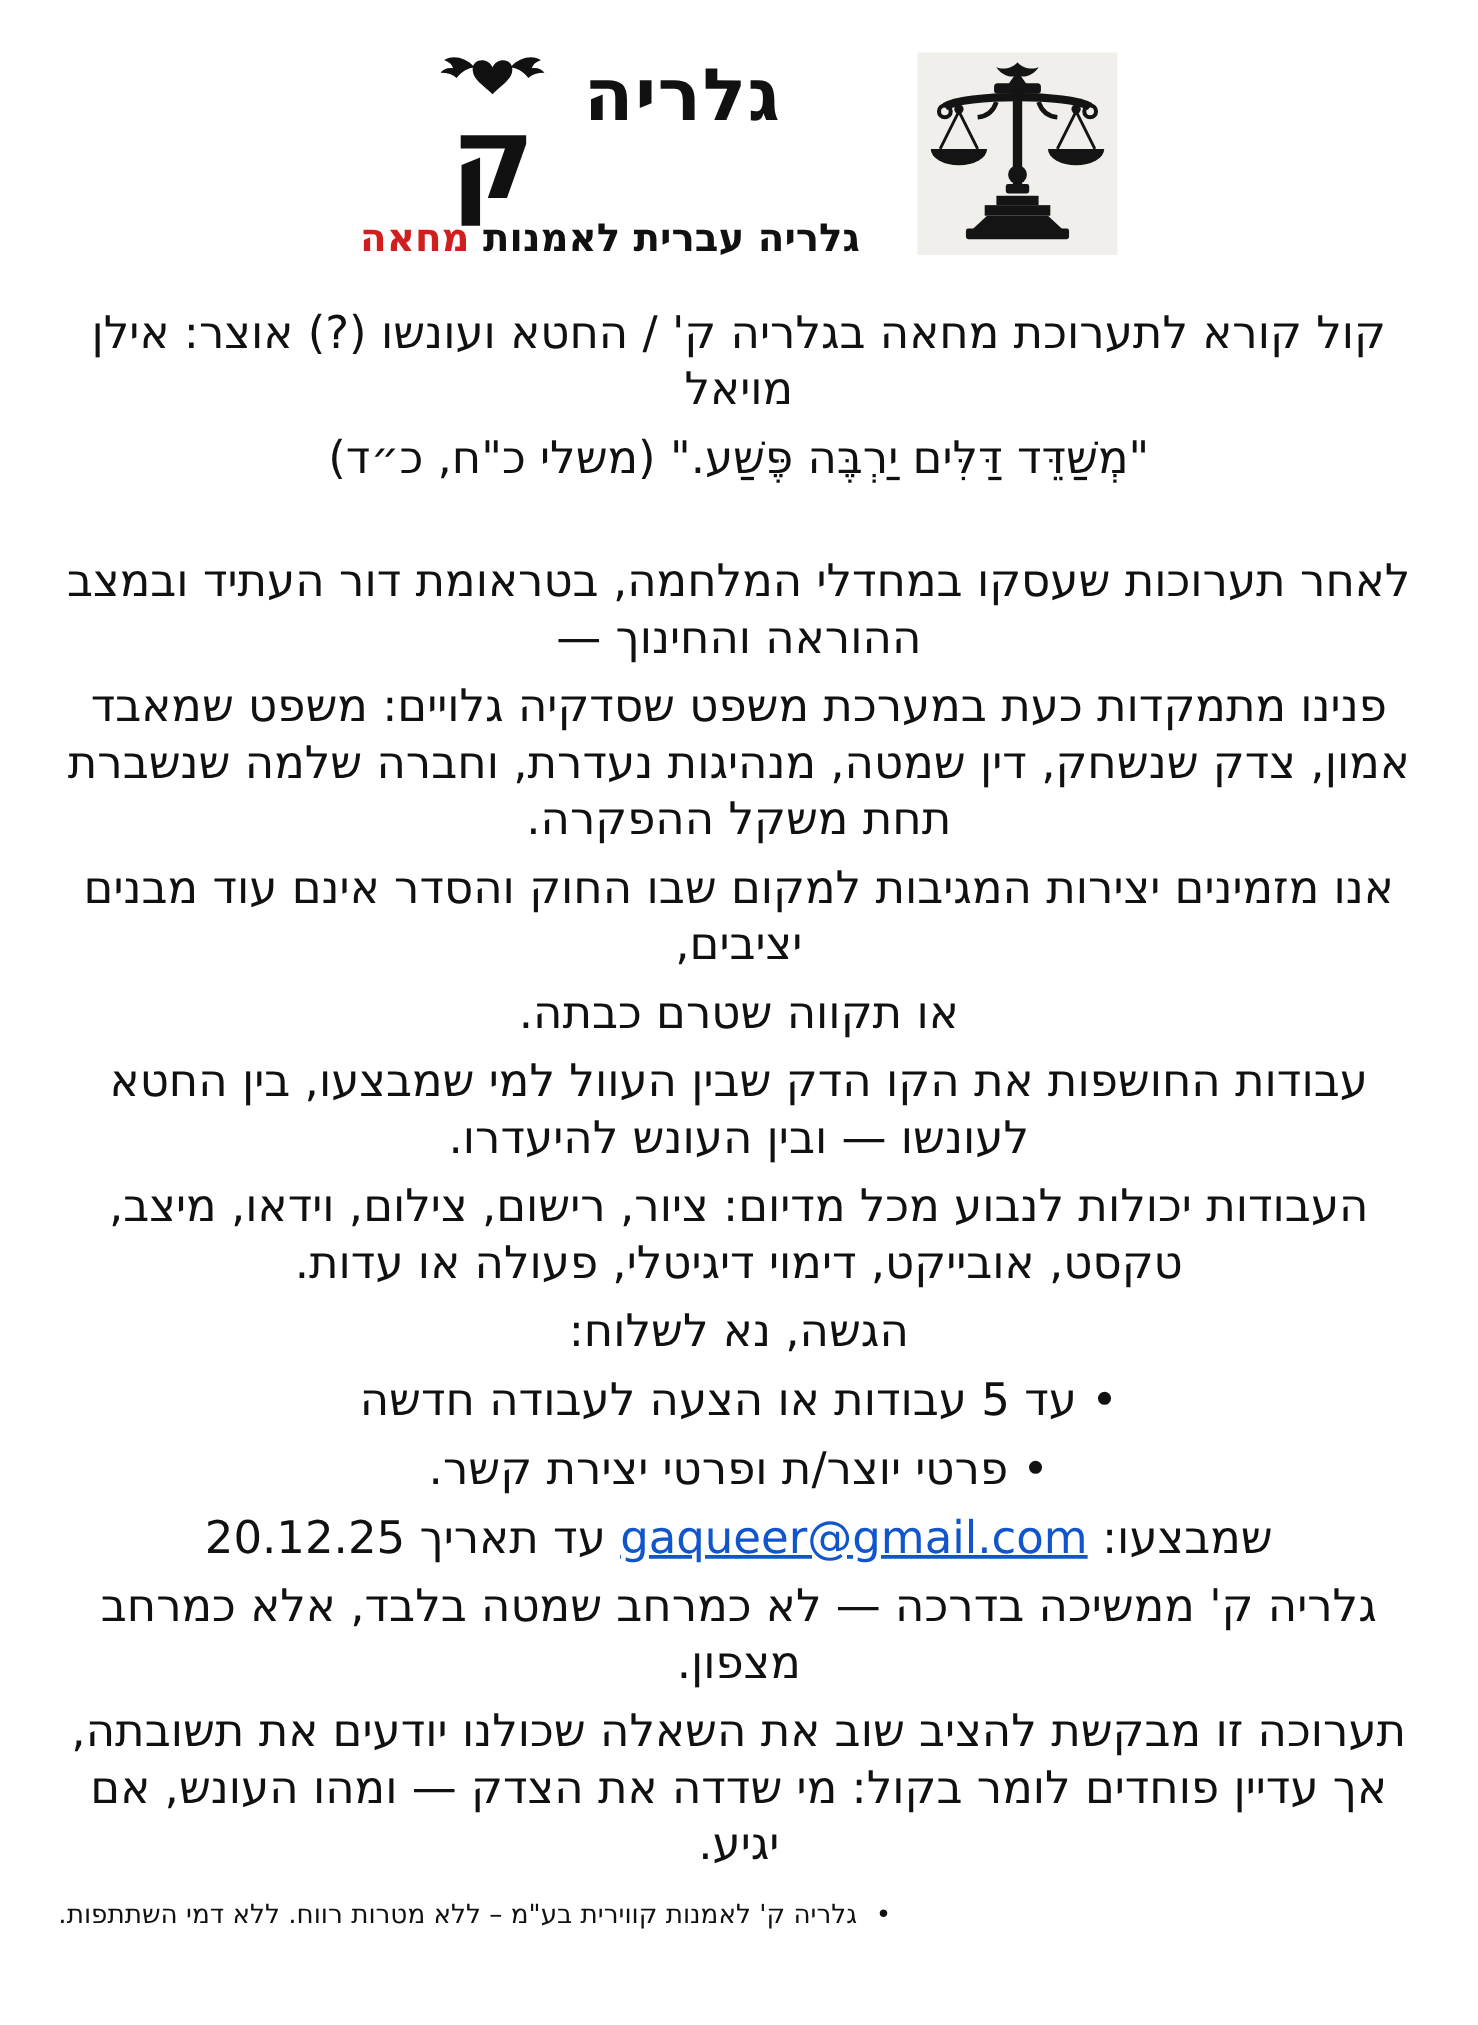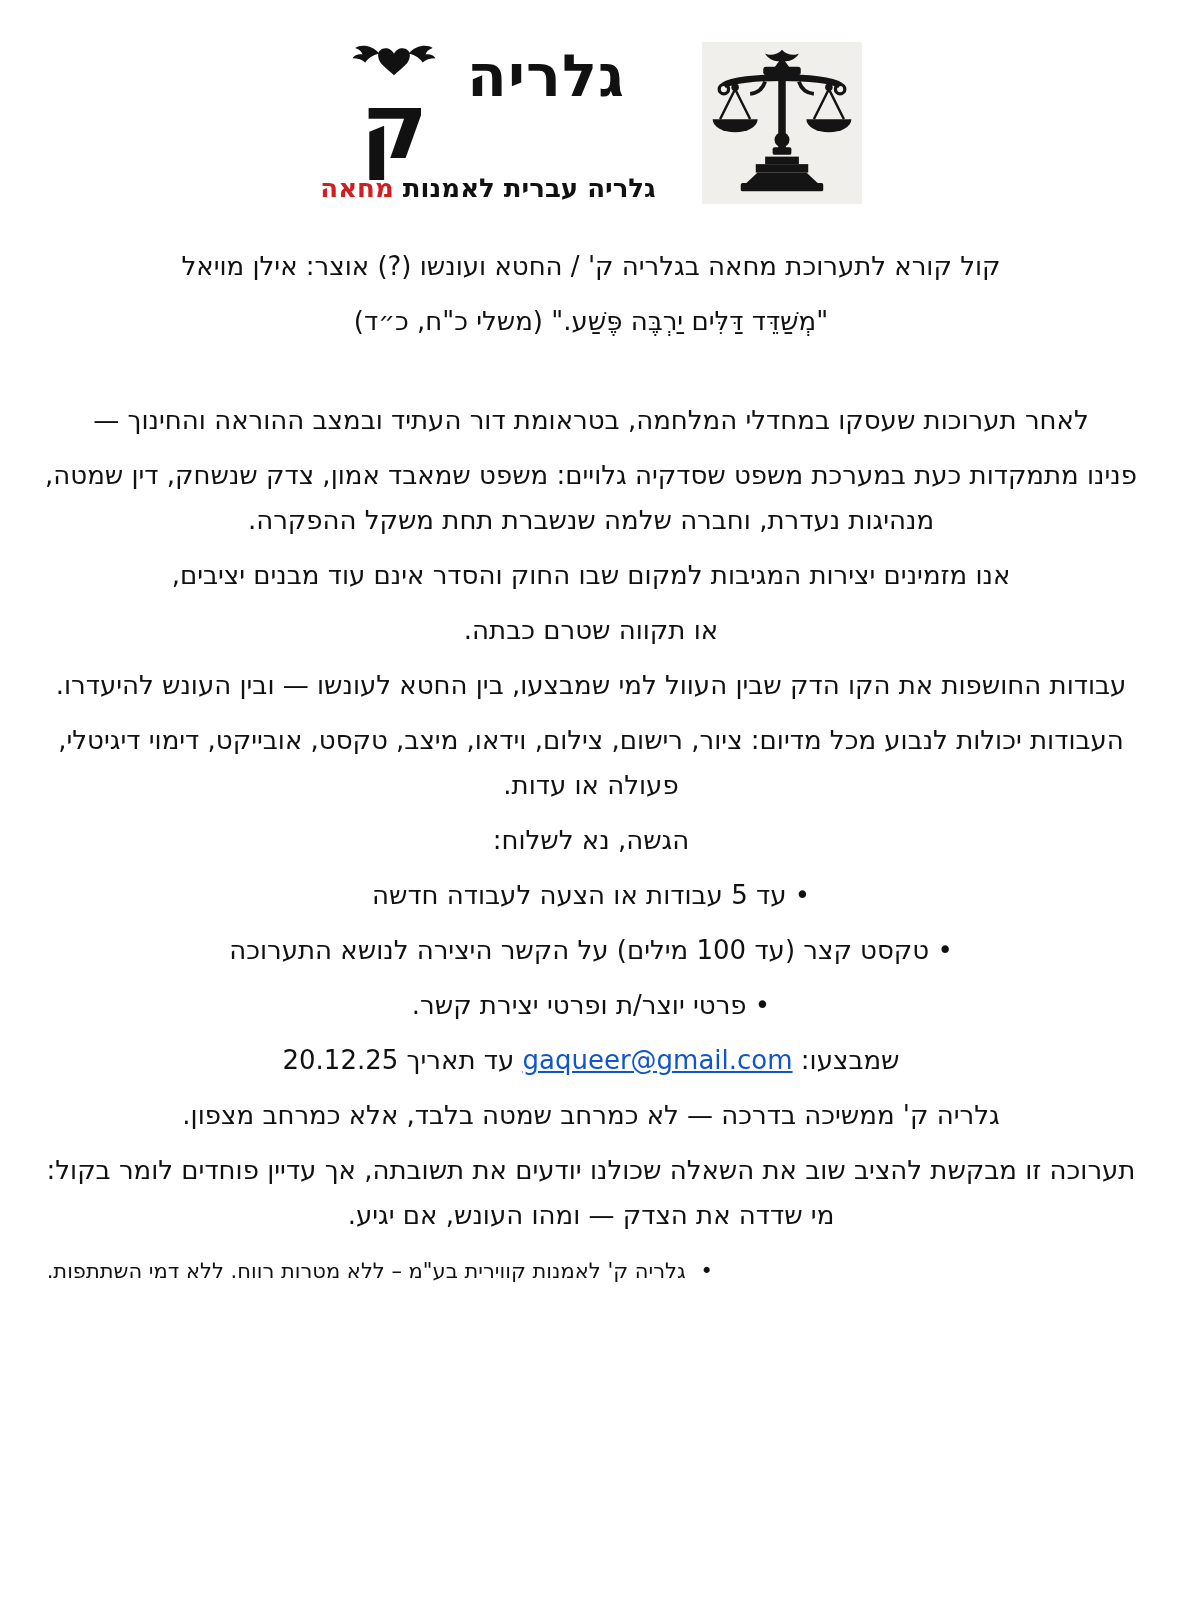--- a/index.html
+++ b/index.html
@@ -14,26 +14,26 @@
   .logo-row{display:flex;align-items:flex-start;gap:30px;}
   .k-mark{display:flex;flex-direction:column;align-items:center;margin-top:0;}
   .k-letter{
     font-family:"DejaVu Serif","DejaVu Sans",serif;
     font-size:92px;font-weight:700;line-height:0.92;
   }
   .brand-word{
     font-family:"DejaVu Serif","DejaVu Sans",serif;
     font-size:58px;font-weight:700;line-height:1.05;letter-spacing:1px;margin-top:4px;
   }
-  .subtitle{direction:rtl;text-align:center;font-weight:700;font-size:26px;margin-top:4px;white-space:nowrap;}
+  .subtitle{direction:rtl;text-align:center;font-weight:700;font-size:31px;margin-top:4px;white-space:nowrap;}
   .red{color:#d11f1f;}
   .scales-box{width:160px;height:162px;background:#f1efeb;display:flex;align-items:center;justify-content:center;}
   
   .doc{padding:0 44px;text-align:center;}
-  .para{margin:0 0 10px 0;font-size:26px;line-height:45px;}
+  .para{margin:0 0 10px 0;font-size:36px;line-height:45px;}
   .title{margin-top:14px;}
   .quote{margin-bottom:54px;}
   .email{color:#1155cc;text-decoration:underline;text-align:center;}
   .footer-note{
     direction:rtl;display:flex;justify-content:flex-start;align-items:flex-start;
     gap:15px;padding-right:425px;font-size:21px;line-height:30px;margin-top:18px;
   }
   .footer-bullet{font-size:21px;}
 </style>
 </head>
@@ -99,21 +99,20 @@
 
     <p class="para">לאחר תערוכות שעסקו במחדלי המלחמה, בטראומת דור העתיד ובמצב ההוראה והחינוך —</p>
     <p class="para">פנינו מתמקדות כעת במערכת משפט שסדקיה גלויים: משפט שמאבד אמון, צדק שנשחק, דין שמטה, מנהיגות נעדרת, וחברה שלמה שנשברת תחת משקל ההפקרה.</p>
     <p class="para">אנו מזמינים יצירות המגיבות למקום שבו החוק והסדר אינם עוד מבנים יציבים,</p>
     <p class="para">או תקווה שטרם כבתה.</p>
     <p class="para">עבודות החושפות את הקו הדק שבין העוול למי שמבצעו, בין החטא לעונשו — ובין העונש להיעדרו.</p>
     <p class="para">העבודות יכולות לנבוע מכל מדיום: ציור, רישום, צילום, וידאו, מיצב, טקסט, אובייקט, דימוי דיגיטלי, פעולה או עדות.</p>
 
     <p class="para">הגשה, נא לשלוח:</p>
     <p class="para">• עד 5 עבודות או הצעה לעבודה חדשה</p>
-    <p class="para">• טקסט קצר (עד 100 מילים) על הקשר היצירה לנושא התערוכה</p>
     <p class="para">• פרטי יוצר/ת ופרטי יצירת קשר.</p>
 
     <p class="para">
       <span>שמבצעו:</span>
       <a class="email" href="#">gaqueer@gmail.com</a>
       <span>עד תאריך 20.12.25</span>
     </p>
 
     <p class="para">גלריה ק' ממשיכה בדרכה — לא כמרחב שמטה בלבד, אלא כמרחב מצפון.</p>
     <p class="para">תערוכה זו מבקשת להציב שוב את השאלה שכולנו יודעים את תשובתה, אך עדיין פוחדים לומר בקול: מי שדדה את הצדק — ומהו העונש, אם יגיע.</p>

